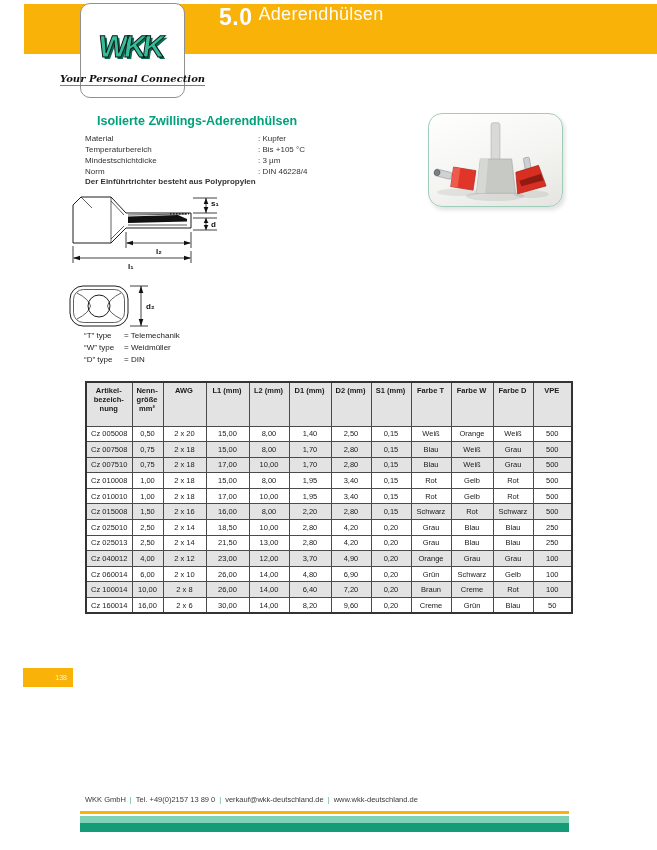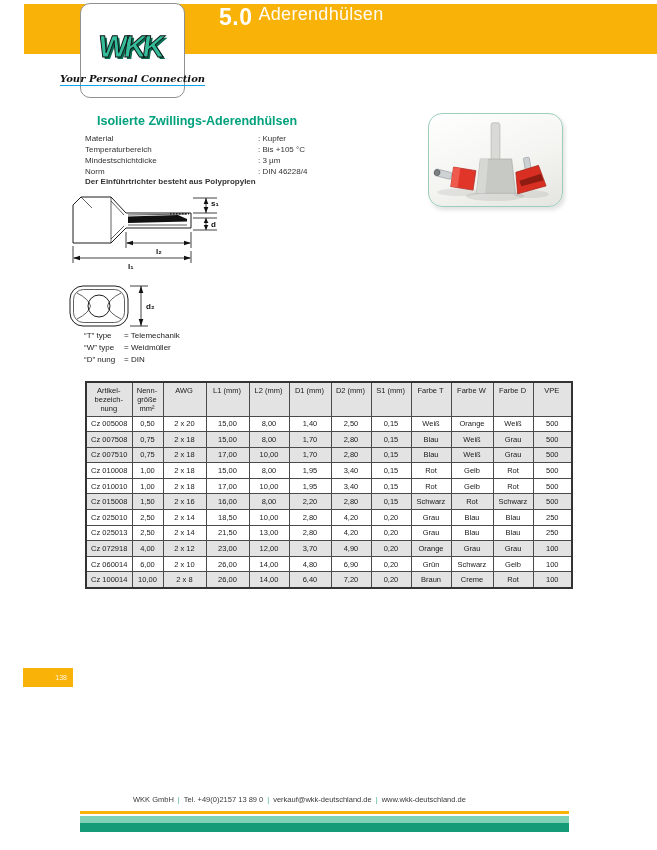--- a/index.html
+++ b/index.html
@@ -55,35 +55,35 @@
   .legend-type{display:inline-block;width:40px;}
   
   .data-table{
     position:absolute;left:85px;top:381px;width:486px;
     border-collapse:collapse;table-layout:fixed;
     font-size:7.5px;color:#1a1a1a;
     border:2px solid #333;
   }
   .data-table th{
     border:1px solid var(--table-border);background:var(--row-shade);
-    font-weight:normal;text-align:center;vertical-align:top;
-    padding:3px 1px 2px 0;height:34px;white-space:pre-line;line-height:9px;
+    font-weight:bold;text-align:center;vertical-align:top;
+    padding:3px 1px 2px 0;height:44px;white-space:pre-line;line-height:9px;
   }
   .data-table td{
     border:1px solid var(--table-border);text-align:center;vertical-align:middle;
     height:15.6px;padding:0 1px;background:#fff;
   }
   .data-table tr.shaded td{background:var(--row-shade);}
   
   .page-tab{
     position:absolute;left:23px;top:668px;width:50px;height:19px;background:var(--orange);
     font-size:7px;color:rgba(255,255,255,0.85);text-align:right;line-height:19px;padding-right:6px;
   }
   
-  .footer-text{position:absolute;left:85px;top:795px;font-size:7.5px;color:#3a3a3a;margin-left:48px;}
+  .footer-text{position:absolute;left:85px;top:795px;font-size:7.5px;color:#3a3a3a;}
   .footer-sep{color:#44b593;margin:0 4px;}
   .footer-bar-orange{position:absolute;left:80px;top:811px;width:489px;height:2.5px;background:var(--orange);}
   .footer-bar-mint{position:absolute;left:80px;top:815.5px;width:489px;height:7px;background:var(--footer-mint);}
   .footer-bar-green{position:absolute;left:80px;top:822.5px;width:489px;height:9px;background:var(--footer-green);}
 </style>
 </head>
 <body>
 
 <div class="header-bar">
   <div class="header-title-wrap">
@@ -204,21 +204,21 @@
     </g>
     <polygon points="73,3 70.7,10 75.3,10" fill="#111"></polygon>
     <polygon points="73,43 70.7,36 75.3,36" fill="#111"></polygon>
     <text class="dim-label" x="78" y="26">d₂</text>
   </svg>
 </div>
 
 <div class="type-legend">
     <div class="legend-row"><span class="legend-type">“T” type</span><span class="legend-meaning">= Telemechanik</span></div>
     <div class="legend-row"><span class="legend-type">“W” type</span><span class="legend-meaning">= Weidmüller</span></div>
-    <div class="legend-row"><span class="legend-type">“D” nung</span><span class="legend-meaning">= DIN</span></div>
+    <div class="legend-row"><span class="legend-type">“D” type</span><span class="legend-meaning">= DIN</span></div>
   </div>
 
 <table class="data-table">
   <colgroup>
       <col style="width: 46px;">
       <col style="width: 31px;">
       <col style="width: 43px;">
       <col style="width: 43px;">
       <col style="width: 40px;">
       <col style="width: 42px;">
@@ -356,21 +356,21 @@
         <td>13,00</td>
         <td>2,80</td>
         <td>4,20</td>
         <td>0,20</td>
         <td>Grau</td>
         <td>Blau</td>
         <td>Blau</td>
         <td>250</td>
       </tr>
       <tr class="shaded">
-        <td>Cz 072918</td>
+        <td>Cz 040012</td>
         <td>4,00</td>
         <td>2 x 12</td>
         <td>23,00</td>
         <td>12,00</td>
         <td>3,70</td>
         <td>4,90</td>
         <td>0,20</td>
         <td>Orange</td>
         <td>Grau</td>
         <td>Grau</td>
@@ -397,20 +397,34 @@
         <td>26,00</td>
         <td>14,00</td>
         <td>6,40</td>
         <td>7,20</td>
         <td>0,20</td>
         <td>Braun</td>
         <td>Creme</td>
         <td>Rot</td>
         <td>100</td>
       </tr>
+      <tr>
+        <td>Cz 160014</td>
+        <td>16,00</td>
+        <td>2 x 6</td>
+        <td>30,00</td>
+        <td>14,00</td>
+        <td>8,20</td>
+        <td>9,60</td>
+        <td>0,20</td>
+        <td>Creme</td>
+        <td>Grün</td>
+        <td>Blau</td>
+        <td>50</td>
+      </tr>
     </tbody>
 </table>
 
 <div class="page-tab">138</div>
 
 <div class="footer-text"><span class="footer-part">WKK GmbH</span><span class="footer-sep">|</span><span class="footer-part">Tel. +49(0)2157 13 89 0</span><span class="footer-sep">|</span><span class="footer-part">verkauf@wkk-deutschland.de</span><span class="footer-sep">|</span><span class="footer-part">www.wkk-deutschland.de</span></div>
 <div class="footer-bar-orange"></div>
 <div class="footer-bar-mint"></div>
 <div class="footer-bar-green"></div>
 

